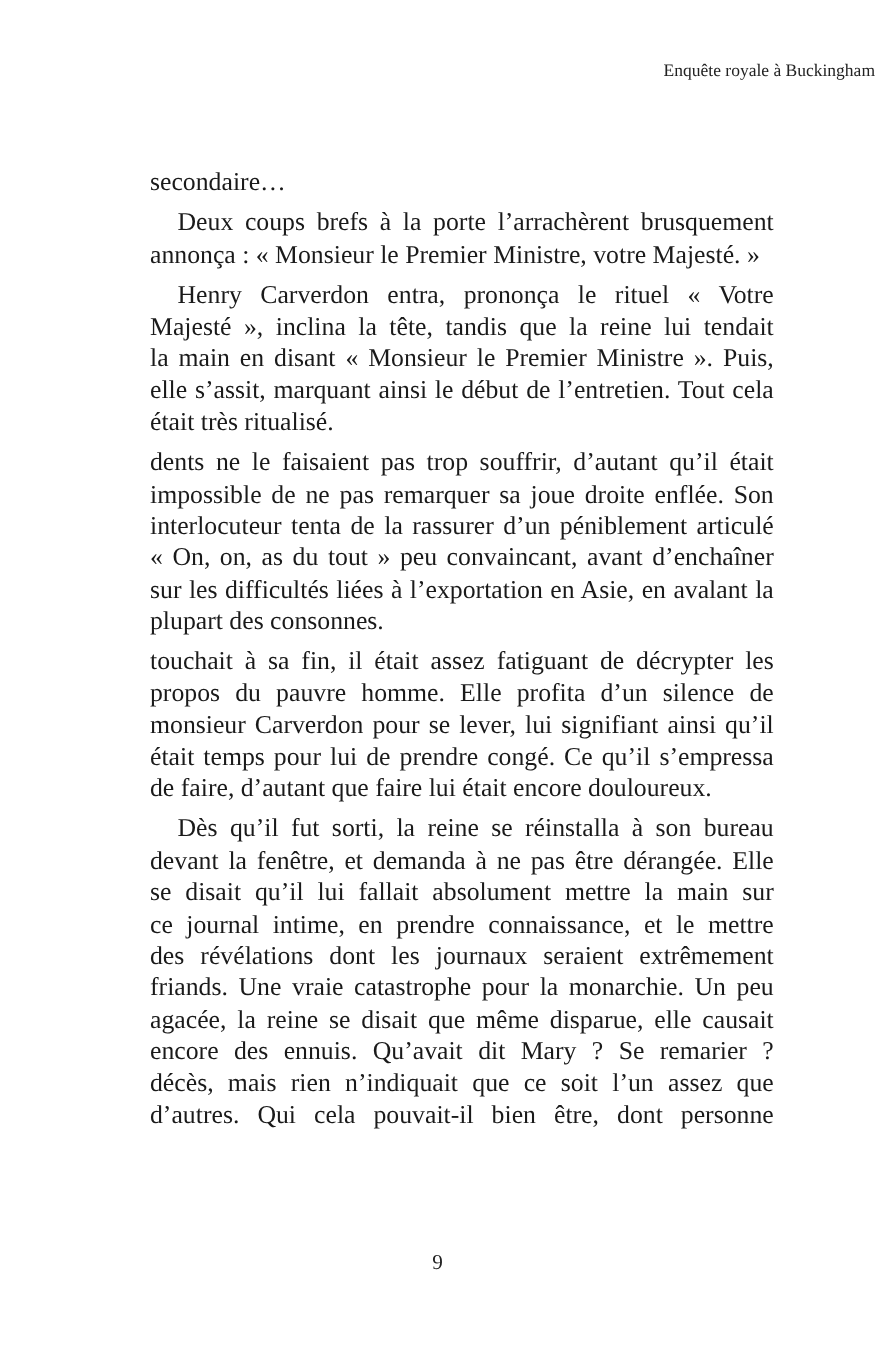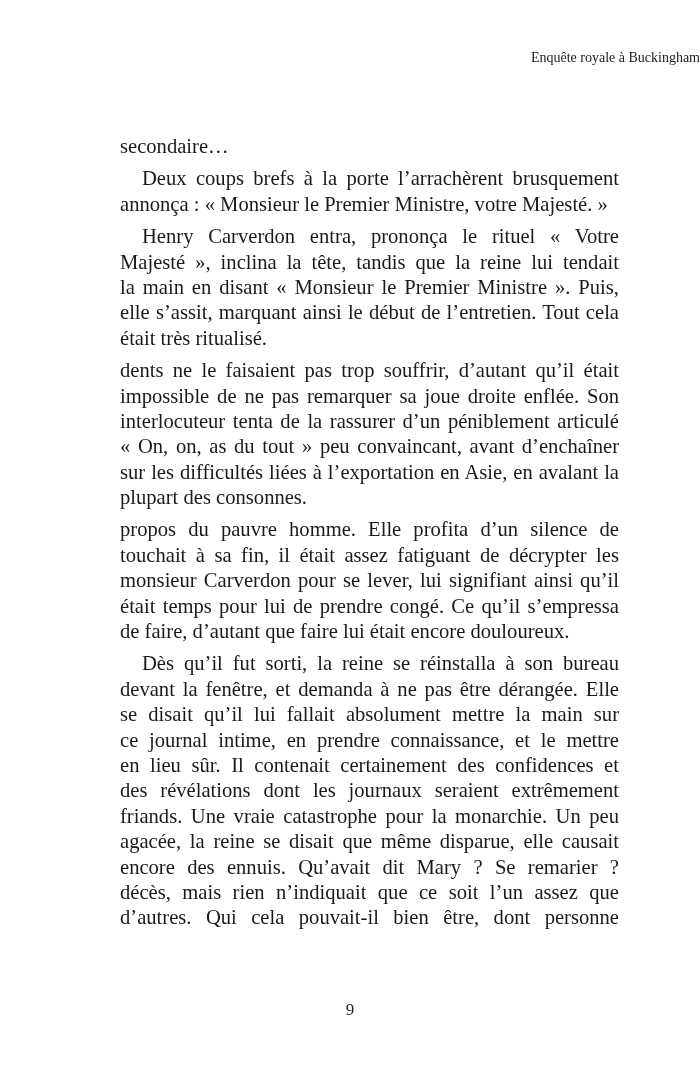--- a/index.html
+++ b/index.html
@@ -36,32 +36,31 @@
     </p>
     <p class="para">
       <span class="line">dents ne le faisaient pas trop souffrir, d’autant qu’il était</span>
       <span class="line">impossible de ne pas remarquer sa joue droite enflée. Son</span>
       <span class="line">interlocuteur tenta de la rassurer d’un péniblement articulé</span>
       <span class="line">« On, on, as du tout » peu convaincant, avant d’enchaîner</span>
       <span class="line">sur les difficultés liées à l’exportation en Asie, en avalant la</span>
       <span class="line last">plupart des consonnes.</span>
     </p>
     <p class="para">
+      <span class="line">touchait à sa fin, il était assez fatiguant de décrypter les</span>
       <span class="line">propos du pauvre homme. Elle profita d’un silence de</span>
-      <span class="line">touchait à sa fin, il était assez fatiguant de décrypter les</span>
       <span class="line">monsieur Carverdon pour se lever, lui signifiant ainsi qu’il</span>
       <span class="line">était temps pour lui de prendre congé. Ce qu’il s’empressa</span>
       <span class="line last">de faire, d’autant que faire lui était encore douloureux.</span>
     </p>
     <p class="para">
       <span class="line indent">Dès qu’il fut sorti, la reine se réinstalla à son bureau</span>
       <span class="line">devant la fenêtre, et demanda à ne pas être dérangée. Elle</span>
       <span class="line">se disait qu’il lui fallait absolument mettre la main sur</span>
       <span class="line">ce journal intime, en prendre connaissance, et le mettre</span>
-      <span class="line">en lieu sûr. Il contenait certainement des confidences et</span>
       <span class="line">des révélations dont les journaux seraient extrêmement</span>
       <span class="line">friands. Une vraie catastrophe pour la monarchie. Un peu</span>
       <span class="line">agacée, la reine se disait que même disparue, elle causait</span>
       <span class="line">encore des ennuis. Qu’avait dit Mary ? Se remarier ?</span>
       <span class="line">décès, mais rien n’indiquait que ce soit l’un assez que</span>
       <span class="line">d’autres. Qui cela pouvait-il bien être, dont personne</span>
     </p>
   </div>
 
   <div class="page-number">9</div>

